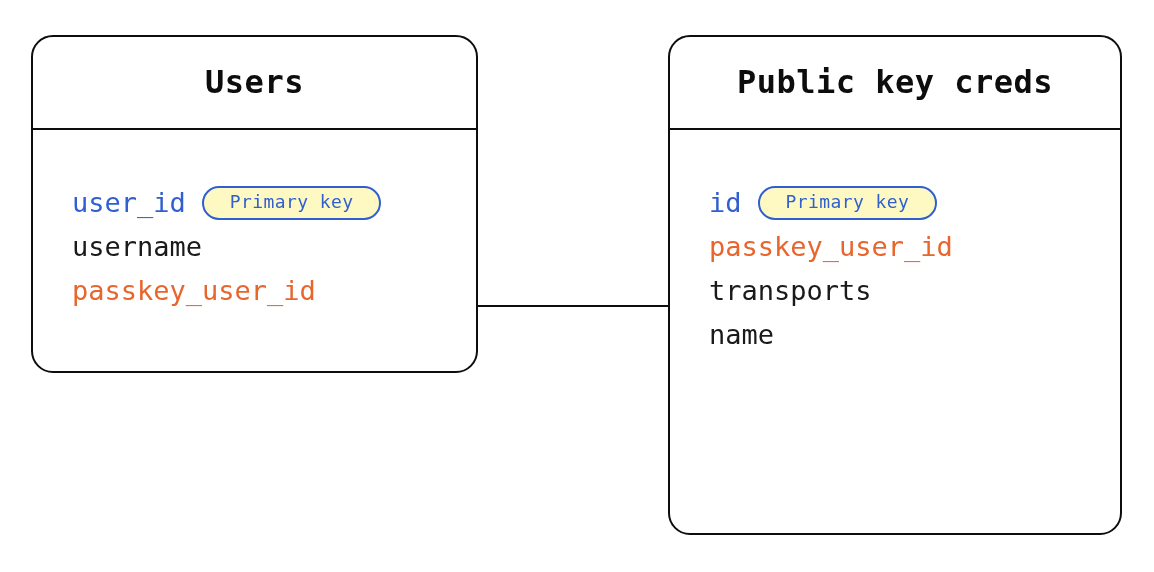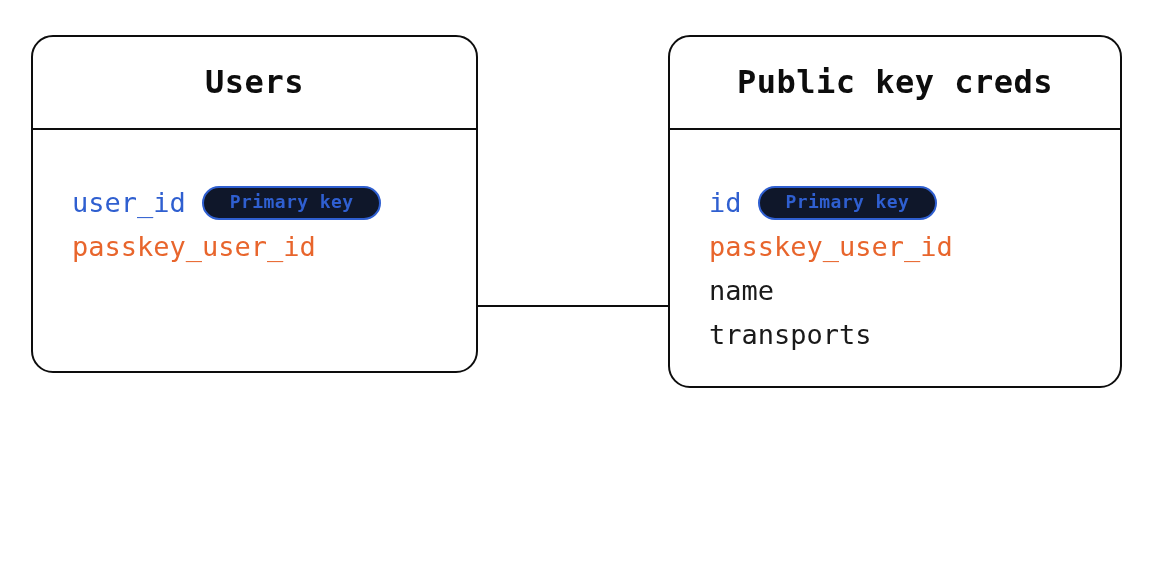--- a/index.html
+++ b/index.html
@@ -30,21 +30,21 @@
   #entity-users {
     left: 31px;
     top: 35px;
     width: 447px;
     height: 338px;
   }
   #entity-credentials {
     left: 668px;
     top: 35px;
     width: 454px;
-    height: 353px;
+    height: 500px;
   }
 
   .entity-title {
     position: absolute;
     left: 0;
     right: 0;
     top: 0;
     height: 91px;
     line-height: 91px;
     text-align: center;
@@ -97,23 +97,23 @@
     color: #e8652c;
   }
 
   .badge {
     display: inline-block;
     margin-left: 16px;
     padding: 5px 26px 7px 26px;
     border: 2px solid #2f5fd0;
     border-radius: 999px;
     color: #2f5fd0;
-    background: #0f172a;
+    background: #fef9c3;
     font-size: 18px;
-    font-weight: 700;
+    font-weight: 400;
     line-height: 1;
     letter-spacing: 0.4px;
     white-space: nowrap;
   }
 
   
   #relationship-connector {
     position: absolute;
     left: 477px;
     top: 305px;
@@ -130,20 +130,23 @@
   <div class="entity" id="entity-users">
     <div class="entity-title">Users</div>
     <div class="entity-divider"></div>
     <div class="field-list">
 
       <div class="field-row">
         <span class="field-name pk">user_id</span>
         <span class="badge">Primary key</span>
       </div>
 
+      <div class="field-row">
+        <span class="field-name">username</span>
+      </div>
 
       <div class="field-row">
         <span class="field-name fk">passkey_user_id</span>
       </div>
 
     </div>
   </div>
 
   <div id="relationship-connector"></div>
 
@@ -157,23 +160,23 @@
         <span class="badge">Primary key</span>
       </div>
 
 
       <div class="field-row">
         <span class="field-name fk">passkey_user_id</span>
       </div>
 
 
       <div class="field-row">
-        <span class="field-name">name</span>
+        <span class="field-name">transports</span>
       </div>
 
       <div class="field-row">
-        <span class="field-name">transports</span>
+        <span class="field-name">name</span>
       </div>
 
     </div>
   </div>
 
 </div>
 
 </body></html>

